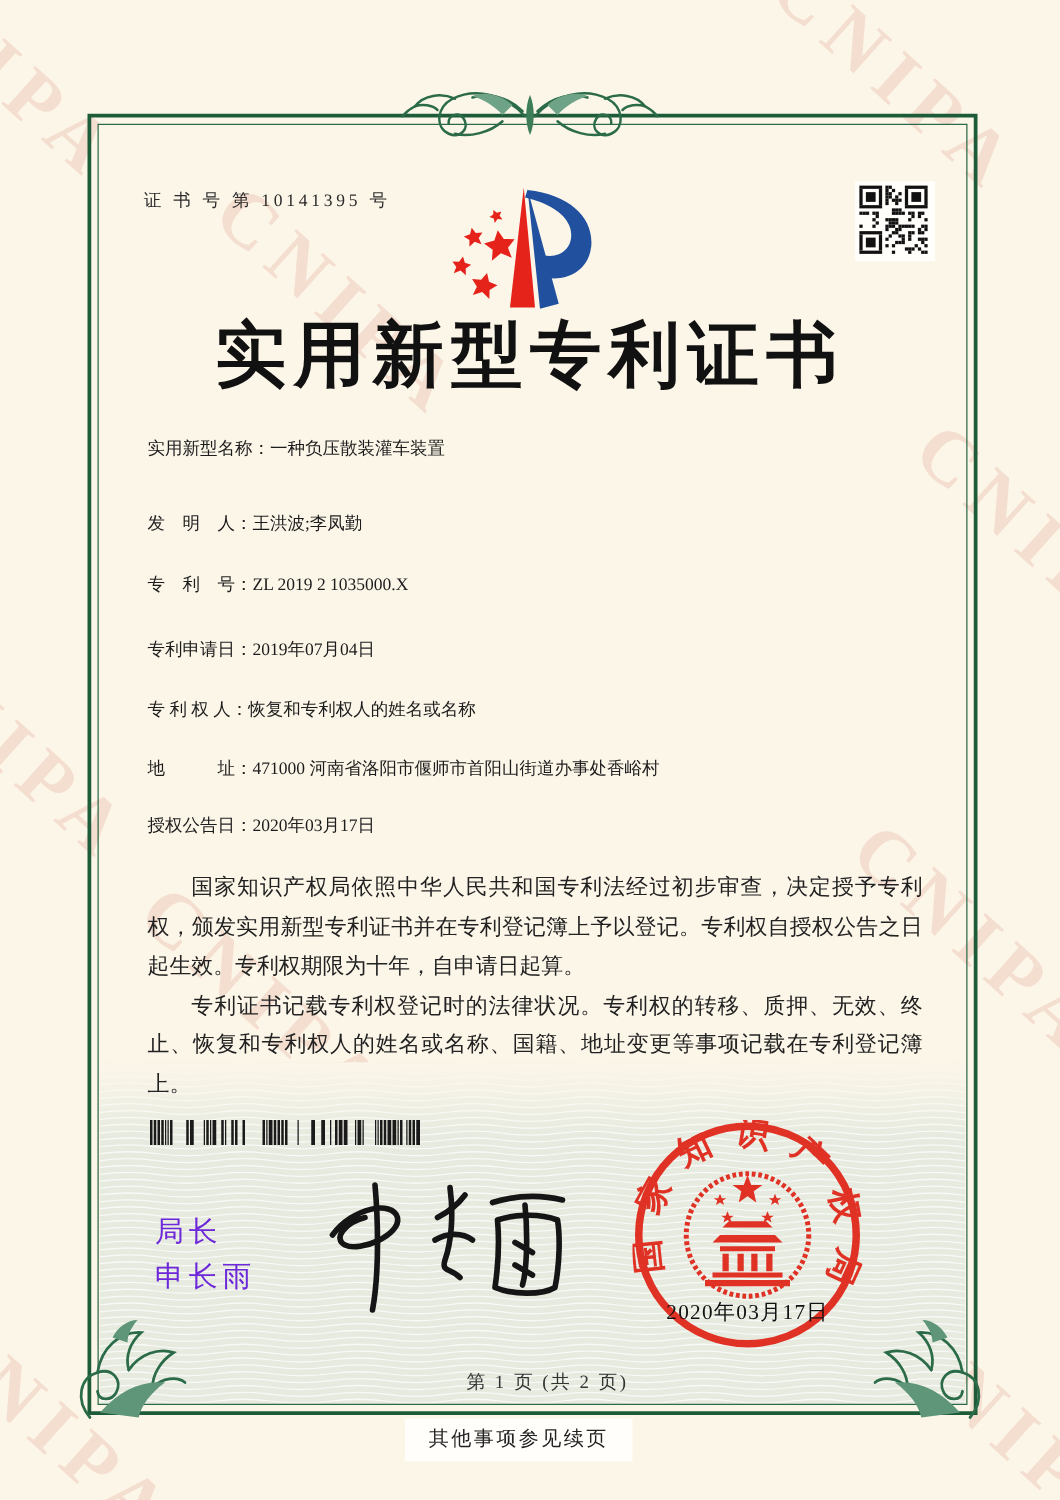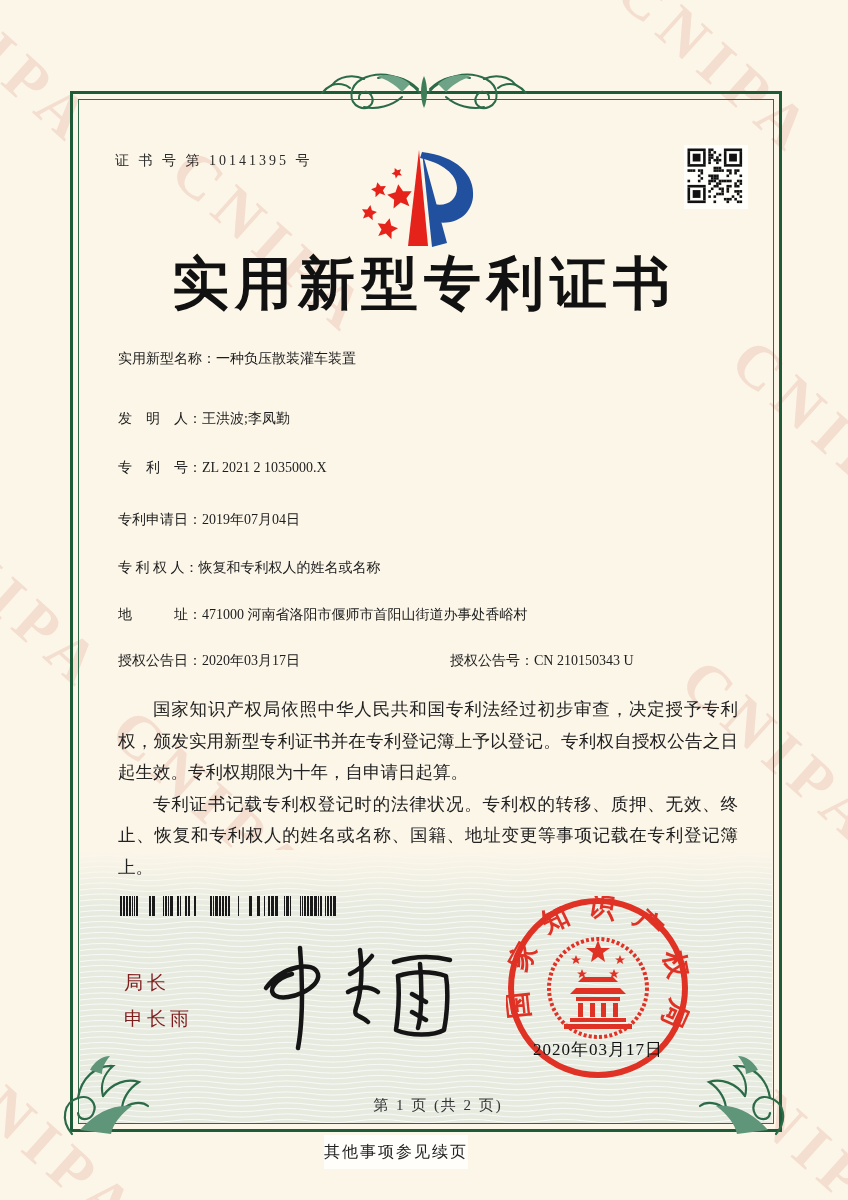--- a/index.html
+++ b/index.html
@@ -18,27 +18,27 @@
   .band-fade{left:80px;top:850px;width:692px;height:60px;z-index:2;
              background:linear-gradient(180deg,#fcf6e9 0%,rgba(252,246,233,0) 100%);}
   
   .cert-no{left:115px;top:152px;font-size:14px;letter-spacing:3px;color:#2a2a2a;z-index:5;}
   .title{left:0;right:0;top:246px;text-align:center;font-size:57px;font-weight:bold;
          letter-spacing:6px;color:#111;z-index:5;}
   .field-row{position:absolute;left:118px;font-size:14px;white-space:nowrap;z-index:5;color:#1c1c1c;}
   .paras{left:118px;top:694px;width:620px;z-index:5;font-size:17.5px;line-height:31.5px;
          text-align:justify;color:#222;}
   .paras p{margin:0;text-indent:2em;}
-  .officer{left:124px;font-size:19px;letter-spacing:4px;z-index:6;
-           font-family:Liberation Sans, sans-serif;color:#7f1d1d;}
+  .officer{left:124px;font-size:23px;letter-spacing:4px;z-index:6;
+           font-family:Liberation Sans, sans-serif;color:#6d28d9;}
   .seal-date{left:506px;top:1038px;width:184px;text-align:center;font-size:17px;
              letter-spacing:1px;color:#111;z-index:7;}
   .page-info{left:0;right:0;top:1096px;text-align:center;font-size:15px;letter-spacing:2px;z-index:5;color:#333;padding-left:28px;}
-  .footer-box{left:324px;top:1135px;width:144px;height:34px;background:#fffefb;z-index:5;
-              line-height:34px;font-size:16px;letter-spacing:2px;color:#222;}
+  .footer-box{left:324px;top:1135px;width:182px;height:34px;background:#fffefb;z-index:5;
+              text-align:center;line-height:34px;font-size:16px;letter-spacing:2px;color:#222;}
   svg{display:block;}
   .z5{z-index:5;} .z6{z-index:6;} .z4{z-index:4;}
 </style>
 </head>
 <body>
 
 <div class="wm" style="left:-70px;top:-55px">CNIPA</div>
 <div class="wm" style="left:650px;top:-45px">CNIPA</div>
 <div class="wm" style="left:205px;top:135px">CNIPA</div>
 <div class="wm" style="left:765px;top:325px">CNIPA</div>
@@ -279,34 +279,33 @@
 
 <div class="abs title">实用新型专利证书</div>
 
 <div class="field-row" style="top:350px">
   <span>实用新型名称：</span><span>一种负压散装灌车装置</span>
 </div>
 <div class="field-row" style="top:410px">
   <span>发　明　人：</span><span>王洪波;李凤勤</span>
 </div>
 <div class="field-row" style="top:459px">
-  <span>专　利　号：</span><span>ZL 2021 2 1035000.X</span>
+  <span>专　利　号：</span><span>ZL 2019 2 1035000.X</span>
 </div>
 <div class="field-row" style="top:511px">
   <span>专利申请日：</span><span>2019年07月04日</span>
 </div>
 <div class="field-row" style="top:559px">
   <span>专 利 权 人：</span><span>恢复和专利权人的姓名或名称</span>
 </div>
 <div class="field-row" style="top:606px">
   <span>地　　　址：</span><span>471000 河南省洛阳市偃师市首阳山街道办事处香峪村</span>
 </div>
 <div class="field-row" style="top:652px;width:660px">
   <span>授权公告日：</span><span>2020年03月17日</span>
-  <span style="position:absolute;left:332px"><span>授权公告号：</span><span>CN 210150343 U</span></span>
 </div>
 
 <div class="abs paras">
   <p>国家知识产权局依照中华人民共和国专利法经过初步审查，决定授予专利权，颁发实用新型专利证书并在专利登记簿上予以登记。专利权自授权公告之日起生效。专利权期限为十年，自申请日起算。</p>
   <p>专利证书记载专利权登记时的法律状况。专利权的转移、质押、无效、终止、恢复和专利权人的姓名或名称、国籍、地址变更等事项记载在专利登记簿上。</p>
 </div>
 
 <svg id="barcode" class="abs z5" style="left:120px;top:896px" width="218" height="20">
     <rect x="0" y="0" width="2" height="20" fill="#1a1a1a"></rect>
     <rect x="3" y="0" width="2" height="20" fill="#1a1a1a"></rect>

